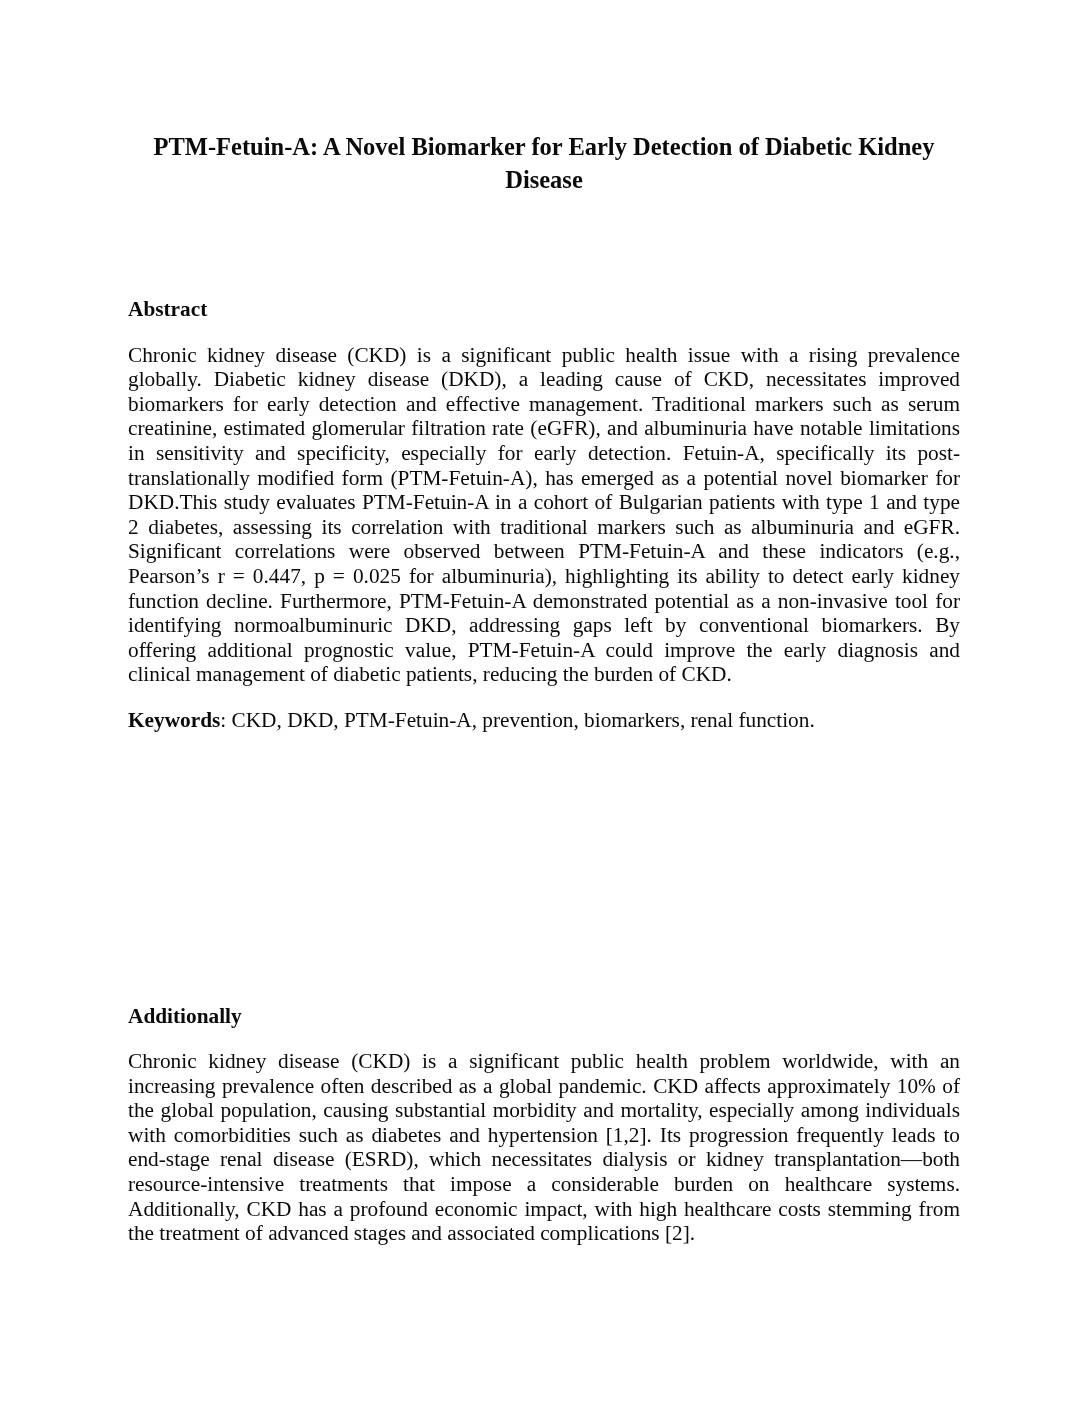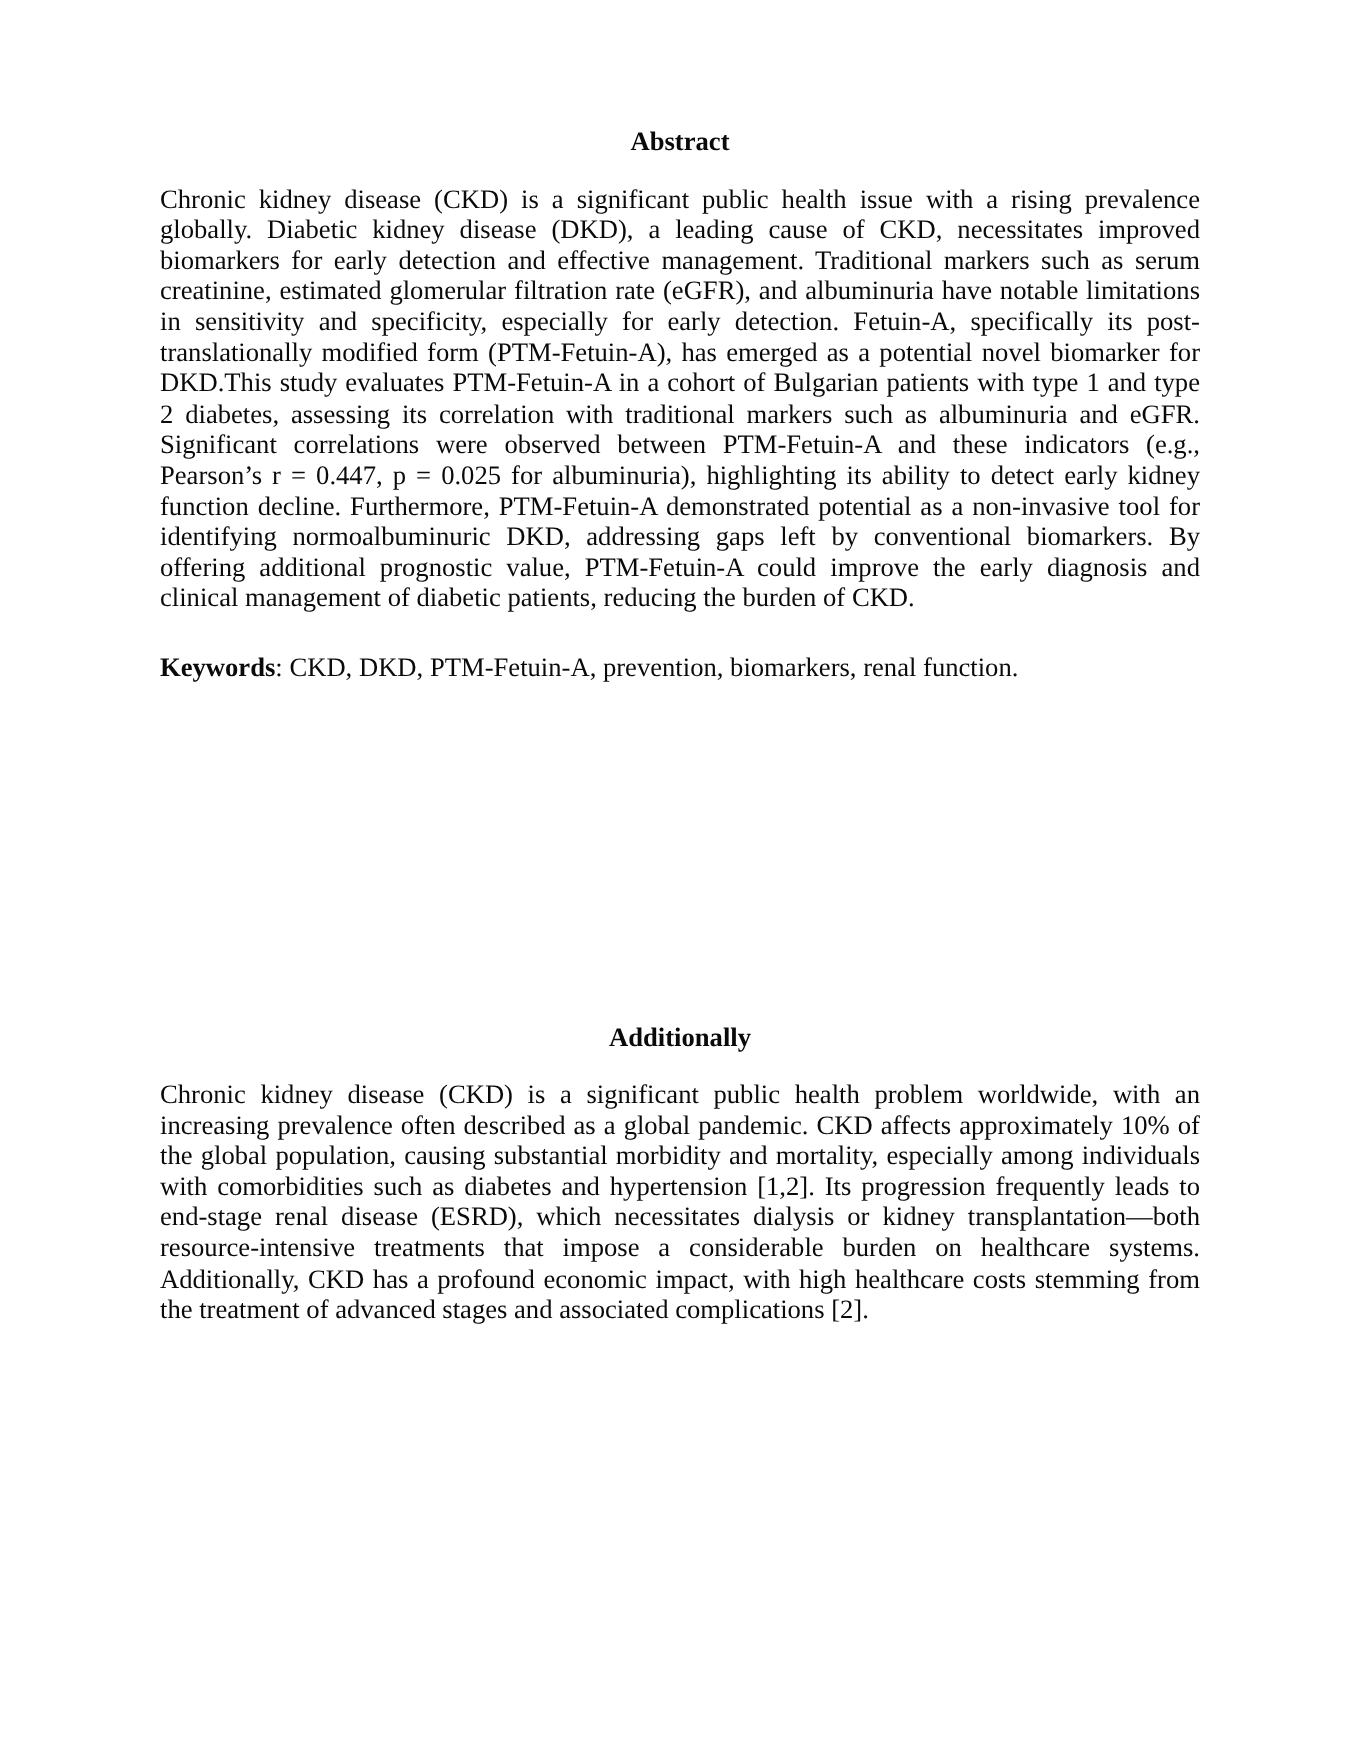--- a/index.html
+++ b/index.html
@@ -23,43 +23,44 @@
     margin-top: 130px;
     font-size: 24.5px;
     font-weight: bold;
     line-height: 33px;
     text-align: center;
   }
   .heading {
     font-size: 21.3px;
     font-weight: bold;
     line-height: 24.6px;
-    text-align: center;
+    text-align: left;
   }
   .abstract-heading { margin-top: 101px; }
   .intro-heading { margin-top: 271px; }
   .body-text {
     margin-top: 21px;
     font-size: 21.3px;
     line-height: 24.6px;
     text-align: justify;
     text-justify: inter-word;
   }
   .keywords {
-    margin-top: 31px;
+    margin-top: 21px;
     font-size: 21.3px;
     line-height: 24.6px;
   }
   .kw-label { font-weight: bold; }
 </style>
 </head>
 <body>
 
 <div class="page">
 
+  <h1 class="title">PTM-Fetuin-A: A Novel Biomarker for Early Detection of Diabetic Kidney Disease</h1>
 
   <h2 class="heading abstract-heading">Abstract</h2>
 
   <p class="body-text">Chronic kidney disease (CKD) is a significant public health issue with a rising prevalence globally. Diabetic kidney disease (DKD), a leading cause of CKD, necessitates improved biomarkers for early detection and effective management. Traditional markers such as serum creatinine, estimated glomerular filtration rate (eGFR), and albuminuria have notable limitations in sensitivity and specificity, especially for early detection. Fetuin-A, specifically its post-translationally modified form (PTM-Fetuin-A), has emerged as a potential novel biomarker for DKD.This study evaluates PTM-Fetuin-A in a cohort of Bulgarian patients with type 1 and type 2 diabetes, assessing its correlation with traditional markers such as albuminuria and eGFR. Significant correlations were observed between PTM-Fetuin-A and these indicators (e.g., Pearson’s r = 0.447, p = 0.025 for albuminuria), highlighting its ability to detect early kidney function decline. Furthermore, PTM-Fetuin-A demonstrated potential as a non-invasive tool for identifying normoalbuminuric DKD, addressing gaps left by conventional biomarkers. By offering additional prognostic value, PTM-Fetuin-A could improve the early diagnosis and clinical management of diabetic patients, reducing the burden of CKD.</p>
 
   <p class="keywords"><span class="kw-label">Keywords</span><span>: CKD, DKD, PTM-Fetuin-A, prevention, biomarkers, renal function.</span></p>
 
   <h2 class="heading intro-heading">Additionally</h2>
 
   <p class="body-text">Chronic kidney disease (CKD) is a significant public health problem worldwide, with an increasing prevalence often described as a global pandemic. CKD affects approximately 10% of the global population, causing substantial morbidity and mortality, especially among individuals with comorbidities such as diabetes and hypertension [1,2]. Its progression frequently leads to end-stage renal disease (ESRD), which necessitates dialysis or kidney transplantation—both resource-intensive treatments that impose a considerable burden on healthcare systems. Additionally, CKD has a profound economic impact, with high healthcare costs stemming from the treatment of advanced stages and associated complications [2].</p>

